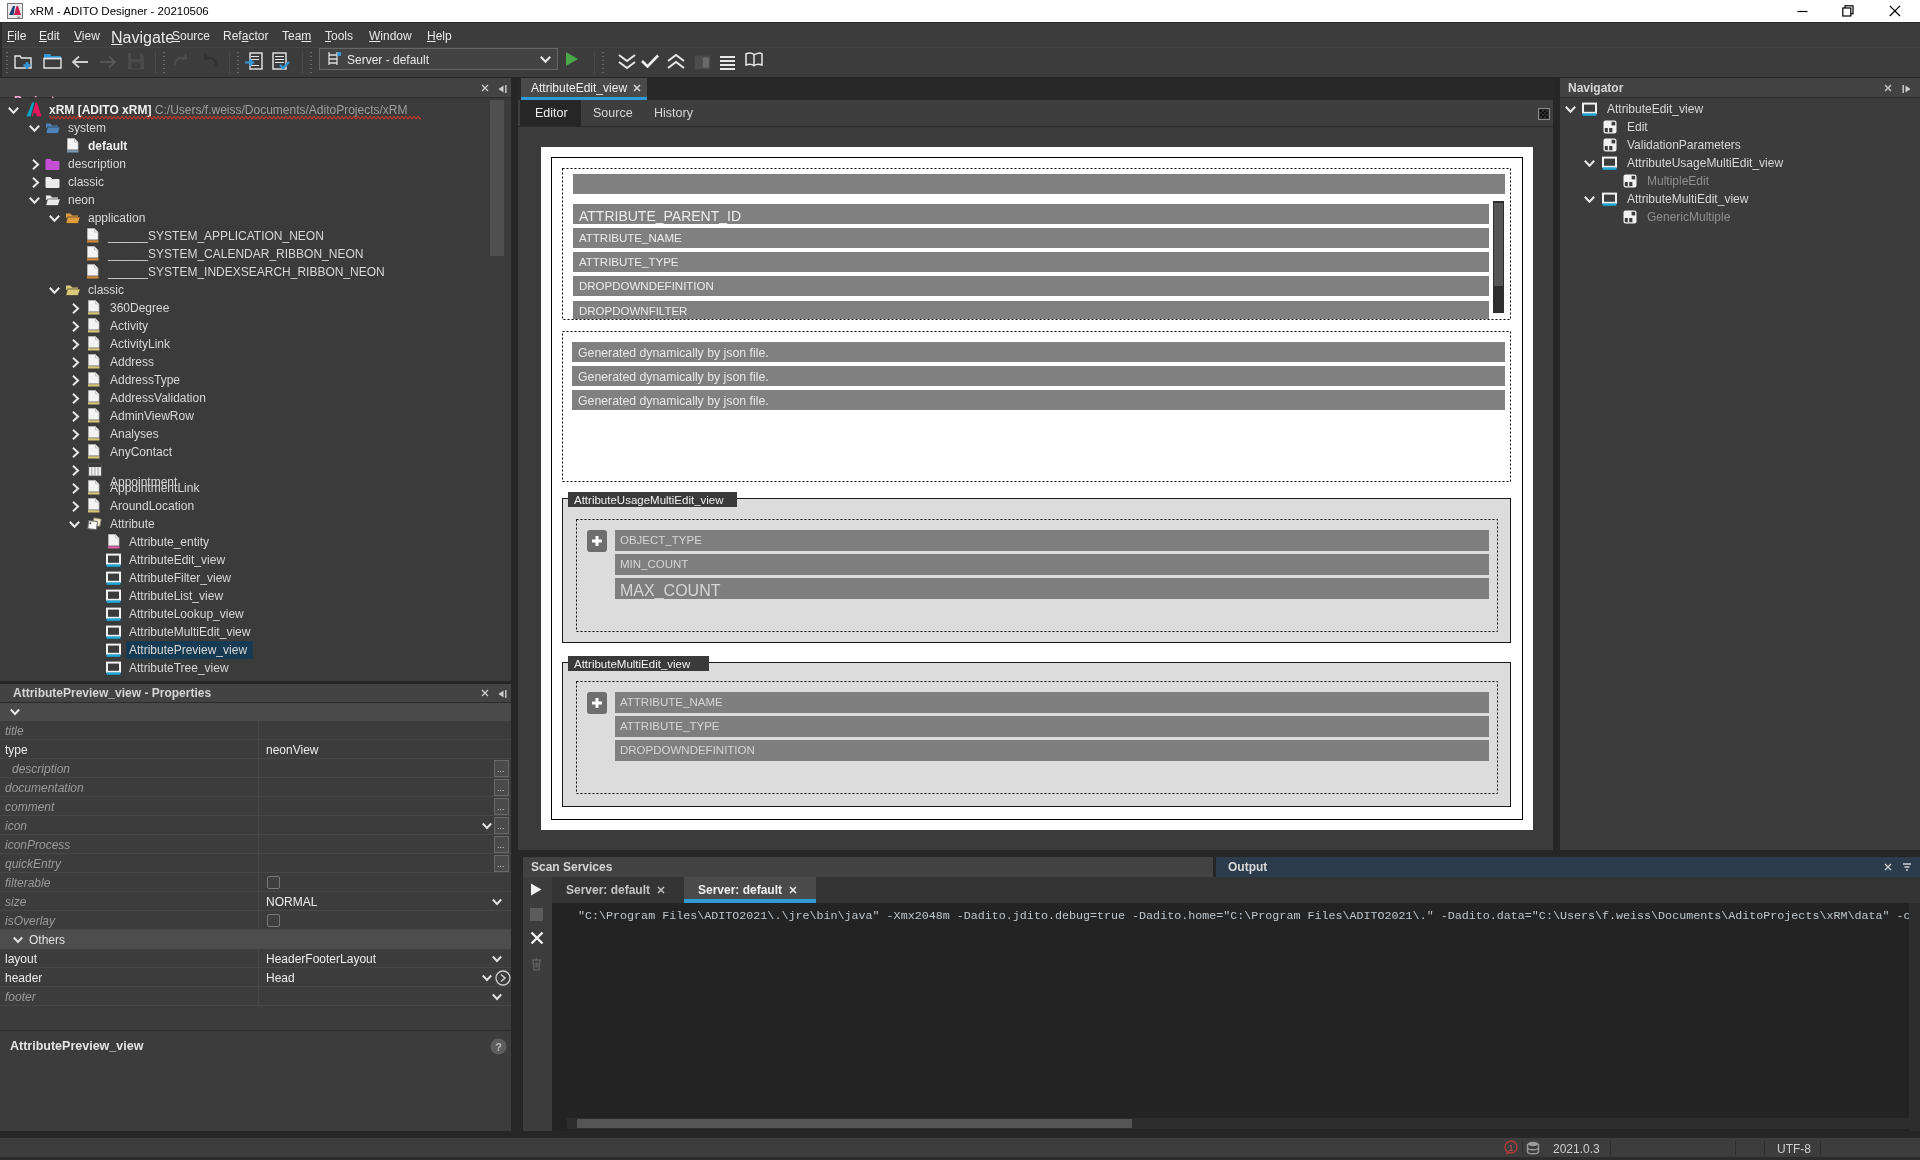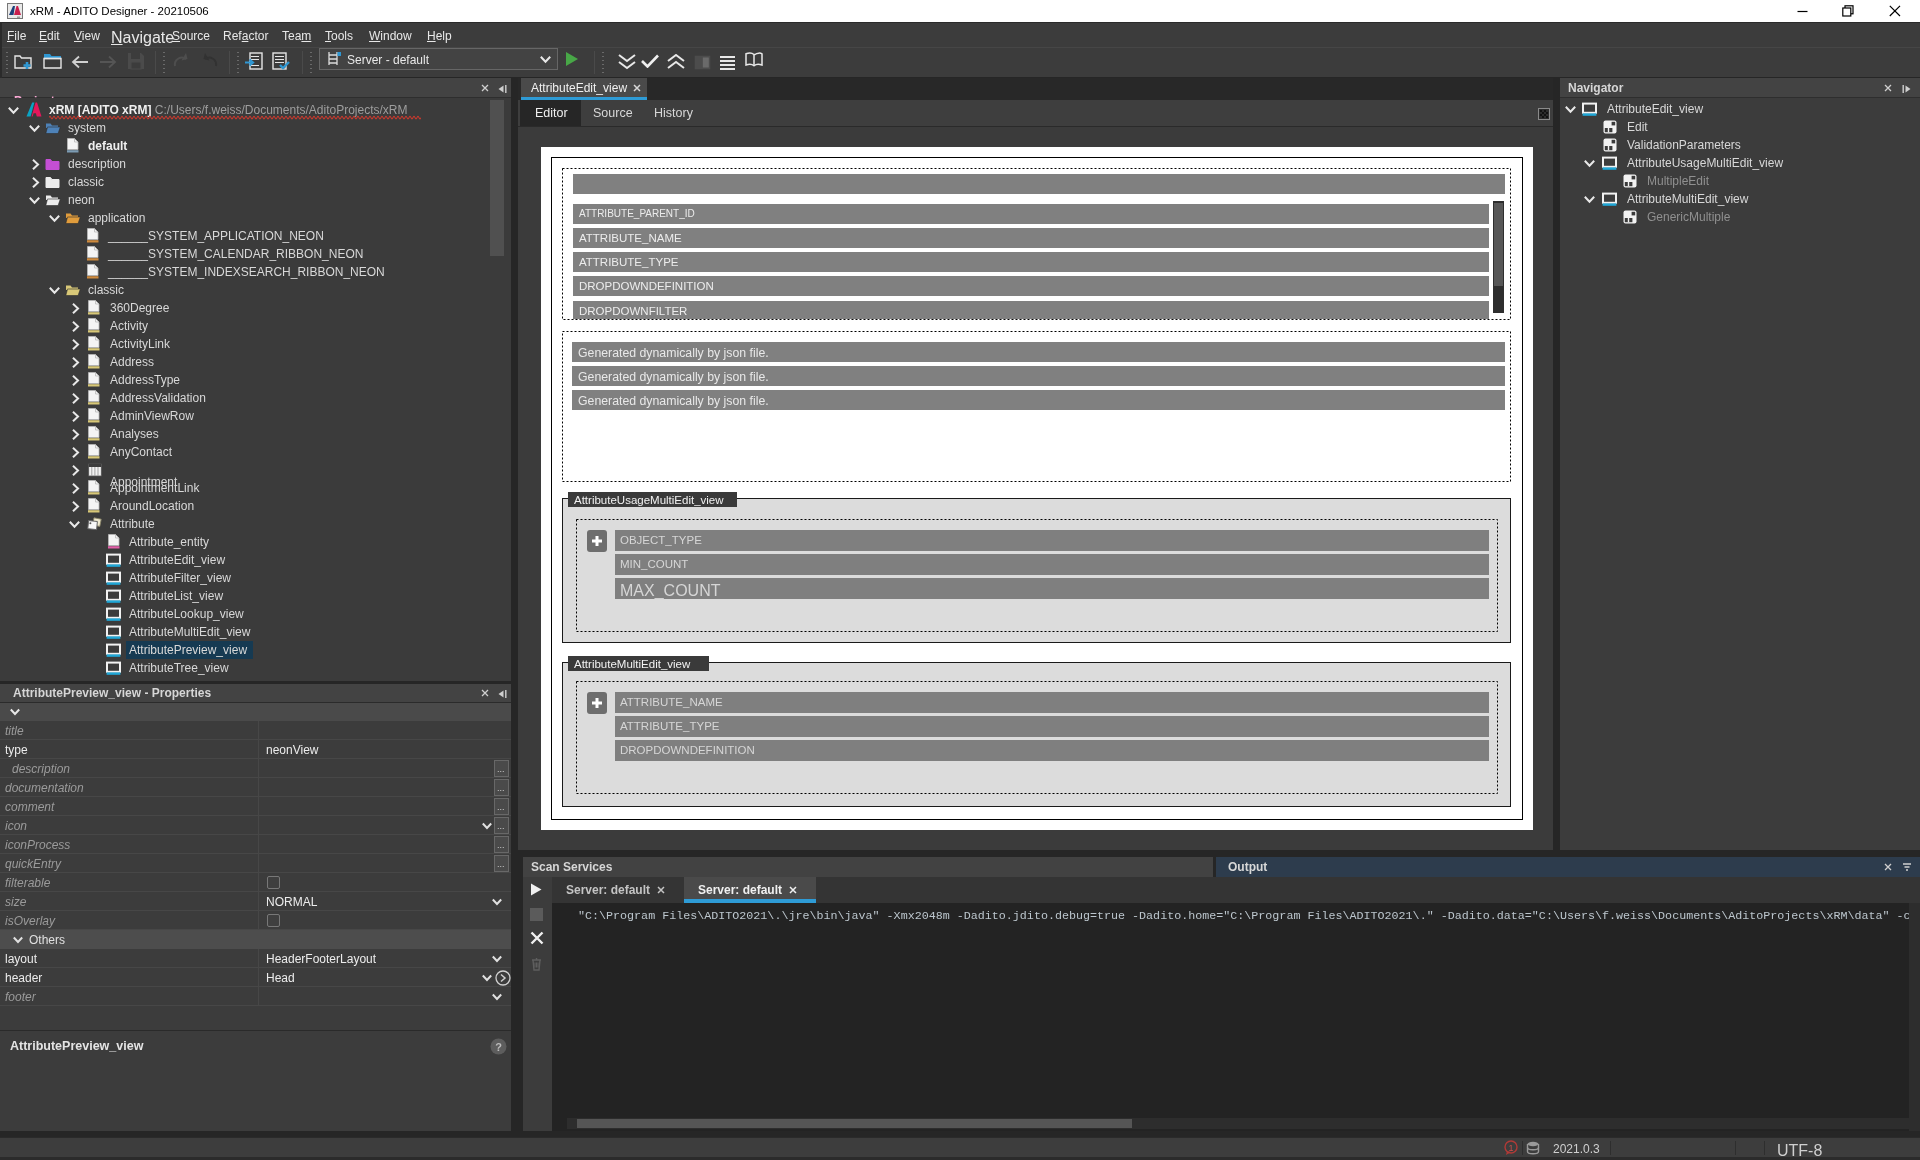--- a/index.html
+++ b/index.html
@@ -495,21 +495,21 @@
     <path d="M2 2 h2 v2 h-2 z M6 2 h2 v2 h-2 z M4 4 h2 v2 h-2 z M8 4 h2 v2 h-2 z M2 6 h2 v2 h-2 z M6 6 h2 v2 h-2 z M4 8 h2 v2 h-2 z M8 8 h2 v2 h-2 z" fill="#111"></path>
   </svg>
 <div class="abs" style="left:518px;top:127px;width:1035px;height:723px;background:#3b3b3b"></div>
 <div class="abs" style="left:541px;top:147px;width:992px;height:683px;background:#fff"></div>
 <div class="abs" style="left:551px;top:157px;width:972px;height:663px;background:#fff;border:1px solid #000"></div>
 <svg class="abs" style="left:562px;top:168px" width="949" height="152" viewBox="0 0 949 152">
     <rect x="0.5" y="0.5" width="948" height="151" fill="none" stroke="#000" stroke-width="1" stroke-dasharray="2 2"></rect>
   </svg>
 <div class="abs" style="left:573px;top:174px;width:932px;height:20px;background:#808080"></div>
 <div class="abs" style="left:573px;top:204px;width:916px;height:20px;background:#808080"></div>
-<div class="abs t " style="left:579px;top:209px;color:#ececec;font-size:10px">ATTRIBUTE_PARENT_ID</div>
+<div class="abs t " style="left:579px;top:209px;color:#ececec;font-size:14px">ATTRIBUTE_PARENT_ID</div>
 <div class="abs" style="left:573px;top:228px;width:916px;height:20px;background:#808080"></div>
 <div class="abs t " style="left:579px;top:233px;color:#ececec;font-size:11.5px">ATTRIBUTE_NAME</div>
 <div class="abs" style="left:573px;top:252px;width:916px;height:20px;background:#808080"></div>
 <div class="abs t " style="left:579px;top:257px;color:#ececec;font-size:11.5px">ATTRIBUTE_TYPE</div>
 <div class="abs" style="left:573px;top:276px;width:916px;height:20px;background:#808080"></div>
 <div class="abs t " style="left:579px;top:281px;color:#ececec;font-size:11.5px">DROPDOWNDEFINITION</div>
 <div class="abs" style="left:573px;top:301px;width:916px;height:18px;background:#808080"></div>
 <div class="abs t " style="left:579px;top:306px;color:#ececec;font-size:11.5px">DROPDOWNFILTER</div>
 <div class="abs" style="left:1493px;top:201px;width:11px;height:112px;background:#2e2e2e"></div>
 <div class="abs" style="left:1494px;top:203px;width:9px;height:83px;background:#575757"></div>
@@ -666,12 +666,12 @@
 <svg class="abs" style="left:1526px;top:1141px" width="14" height="14" viewBox="0 0 14 14">
     <ellipse cx="7" cy="3" rx="5.5" ry="2.2" fill="#9a9a9a"></ellipse>
     <path d="M1.5 3 v7.5 c0 1.2 2.5 2.2 5.5 2.2 s5.5-1 5.5-2.2 V3" fill="none" stroke="#9a9a9a" stroke-width="1.4"></path>
     <path d="M1.5 6.5 c0 1.2 2.5 2.2 5.5 2.2 s5.5-1 5.5-2.2" fill="none" stroke="#9a9a9a" stroke-width="1.4"></path>
   </svg>
 <div class="abs t " style="left:1553px;top:1143px;color:#cfcfcf;font-size:12px">2021.0.3</div>
 <div class="abs" style="left:1610px;top:1141px;width:1px;height:14px;background:#2e2e2e"></div>
 <div class="abs" style="left:1735px;top:1141px;width:1px;height:14px;background:#2e2e2e"></div>
 <div class="abs" style="left:1764px;top:1141px;width:1px;height:14px;background:#2e2e2e"></div>
 <div class="abs" style="left:1820px;top:1141px;width:1px;height:14px;background:#2e2e2e"></div>
-<div class="abs t " style="left:1777px;top:1143px;color:#cfcfcf;font-size:16px">UTF-8</div>
+<div class="abs t " style="left:1777px;top:1143px;color:#cfcfcf;font-size:12px">UTF-8</div>
 </body></html>

